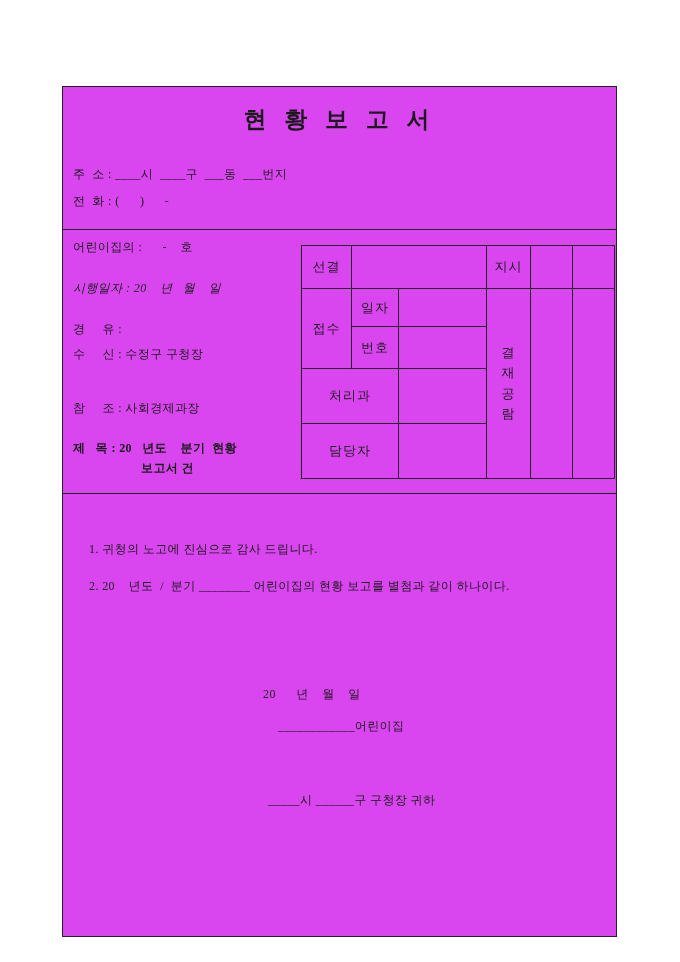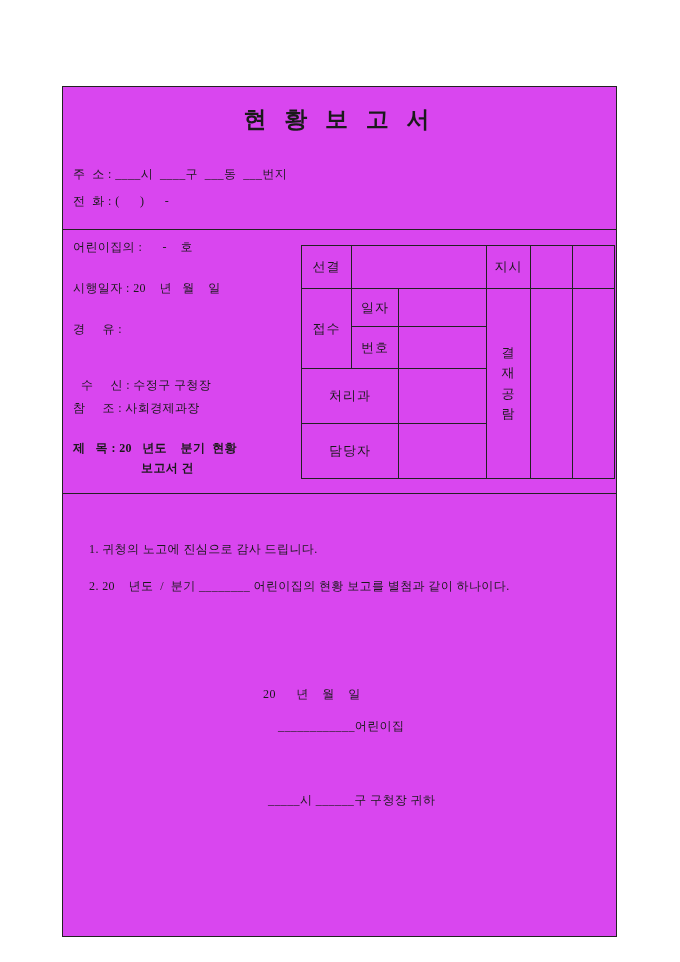--- a/index.html
+++ b/index.html
@@ -39,23 +39,23 @@
   <div class="border-box">
 
     <div class="title">현 황 보 고 서</div>
 
     <div class="abs" style="left:10px; top:80px;">주  소 : ____시  ____구  ___동  ___번지</div>
     <div class="abs" style="left:10px; top:107px;">전  화 : (      )      -</div>
 
     <div class="hline" style="top:142px;"></div>
 
     <div class="abs" style="left:10px; top:153px;">어린이집의 :      -    호</div>
-    <div class="abs" style="left:10px; top:194px;">시행일자 : 20    년   월    일</div>
+    <div class="abs" style="left:10px; top:194px;font-style:italic;">시행일자 : 20    년   월    일</div>
     <div class="abs" style="left:10px; top:235px;">경     유 :</div>
-    <div class="abs" style="left:10px; top:291px;margin-left:8px;">수     신 : 수정구 구청장</div>
+    <div class="abs" style="left:10px; top:260px;">수     신 : 수정구 구청장</div>
     <div class="abs" style="left:10px; top:314px;">참     조 : 사회경제과장</div>
     <div class="abs bold" style="left:10px; top:354px;">제   목 : 20   년도    분기  현황</div>
     <div class="abs bold" style="left:78px; top:374px;">보고서 건</div>
 
     <table class="approval-table">
       <colgroup>
         <col style="width:50px">
           <col style="width:47px">
           <col style="width:88px">
         <col style="width:44px">

